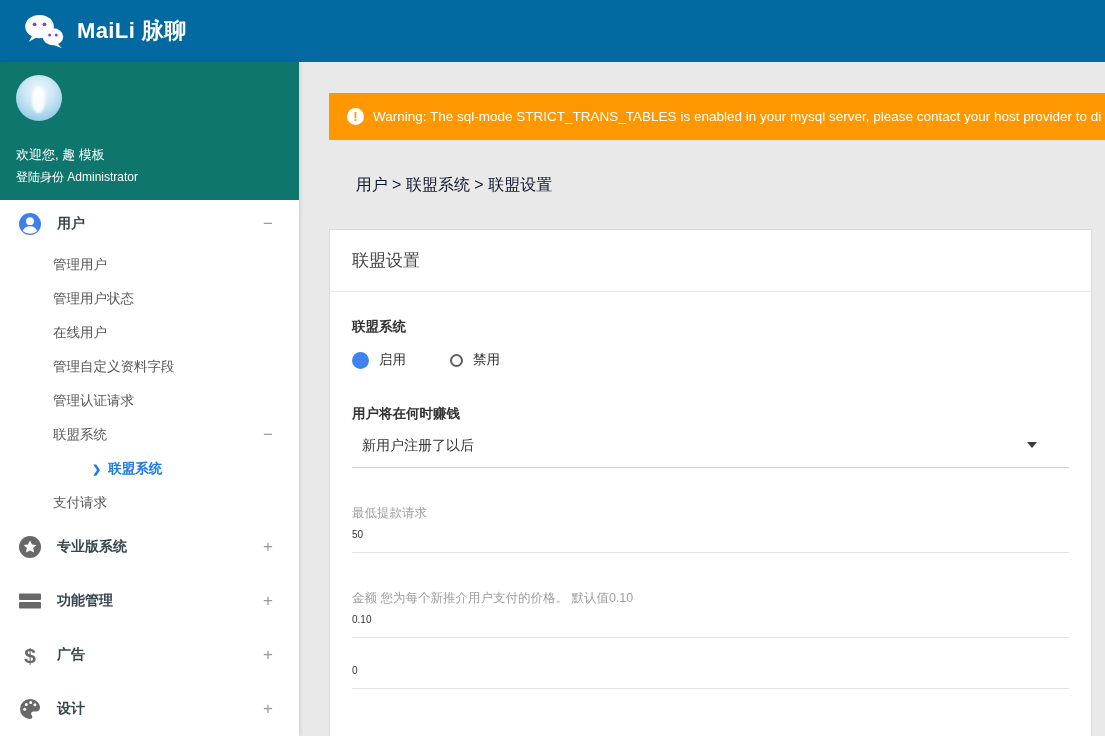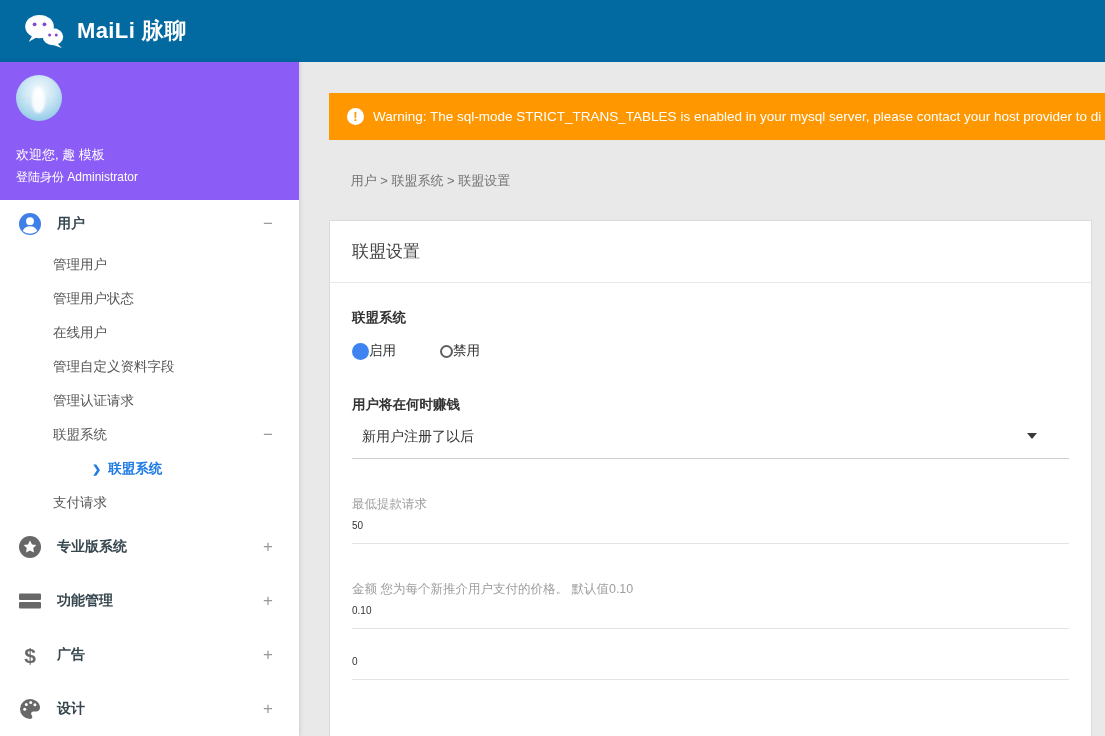--- a/index.html
+++ b/index.html
@@ -9,21 +9,21 @@
   
   .app-header { height:62px; background:#0369a1; display:flex; align-items:center; padding-left:24px; }
   .brand-icon { margin-right:13px; display:flex; }
   .brand-title { color:#fff; font-size:22px; font-weight:bold; letter-spacing:.4px; }
 
   
   .layout { display:flex; height:674px; }
 
   
   .sidebar { width:299px; background:#fff; box-shadow:1px 0 4px rgba(0,0,0,.12); position:relative; z-index:2; flex:0 0 299px; overflow:hidden; }
-  .profile { height:138px; background:#8b5cf6; padding:13px 16px; color:#fff; }
+  .profile { height:138px; background:#0f766e; padding:13px 16px; color:#fff; }
   .avatar { width:46px; height:46px; border-radius:50%;
     background: radial-gradient(circle at 50% 35%, #f3fafe 0%, #cfe8f5 38%, #9fd0ea 72%, #7ab7dd 100%);
     position:relative; overflow:hidden; }
   .avatar::after { content:""; position:absolute; left:16px; top:12px; width:13px; height:26px; border-radius:45%;
     background:rgba(255,255,255,.85); filter:blur(1px); }
   .welcome { margin-top:25px; font-size:13px; }
   .role { margin-top:5px; font-size:12px; }
 
   .nav-top { height:48px; display:flex; align-items:center; padding:0 26px 0 18px; cursor:pointer; }
   .nav-top.tall { height:54px; }
@@ -40,30 +40,30 @@
 
   
   .main { flex:1; position:relative; overflow:hidden; background:#E9E9E9; }
 
   .banner { margin:31px 0 0 30px; height:47px; background:#FF9800; color:#fff; display:flex; align-items:center;
     padding-left:18px; font-size:13.5px; white-space:pre; overflow:hidden; }
   .banner .w-icon { width:17px; height:17px; border-radius:50%; background:#fff; color:#FF9800; font-weight:bold;
     font-size:13px; display:flex; align-items:center; justify-content:center; margin-right:9px; flex:0 0 auto; }
   .banner .bold { font-weight:normal; }
 
-  .breadcrumb { margin:17px 0 0 30px; font-size:13px; color:#737373; white-space:pre; }
+  .breadcrumb { margin:17px 0 0 30px; font-size:16px; color:#0f172a; white-space:pre; }
   .breadcrumb .crumb { cursor:pointer; }
 
   .card { margin:15px 13px 0 30px; background:#fff; border:1px solid #DBDBDB; height:528px; }
   .card-header { padding:19px 22px; font-size:17px; color:#444; border-bottom:1px solid #E9E9E9; }
   .card-body { padding:26px 22px 0 22px; }
 
   .f-label { font-size:13.5px; font-weight:bold; color:#333; }
   .radio-row { margin-top:15px; display:flex; align-items:center; gap:44px; }
-  .radio-opt { display:flex; align-items:center; font-size:13.5px; color:#333; cursor:pointer; }
+  .radio-opt { display:flex; align-items:center; gap:10px; font-size:13.5px; color:#333; cursor:pointer; }
   .radio-on { width:17px; height:17px; border-radius:50%; background:#3E83F0; }
   .radio-off { width:13px; height:13px; border-radius:50%; border:2px solid #5f5f5f; background:#fff; }
 
   .group-select { margin-top:36px; }
   .select-row { margin-top:14px; margin-left:0; padding:0 34px 12px 10px; border-bottom:1px solid #CFCFCF;
     display:flex; align-items:center; font-size:14px; color:#333; cursor:pointer; position:relative; }
   .sel-text { flex:1; }
   .caret { position:absolute; right:32px; top:5px; width:0; height:0;
     border-left:5px solid transparent; border-right:5px solid transparent; border-top:6px solid #3a3a3a; }
 

